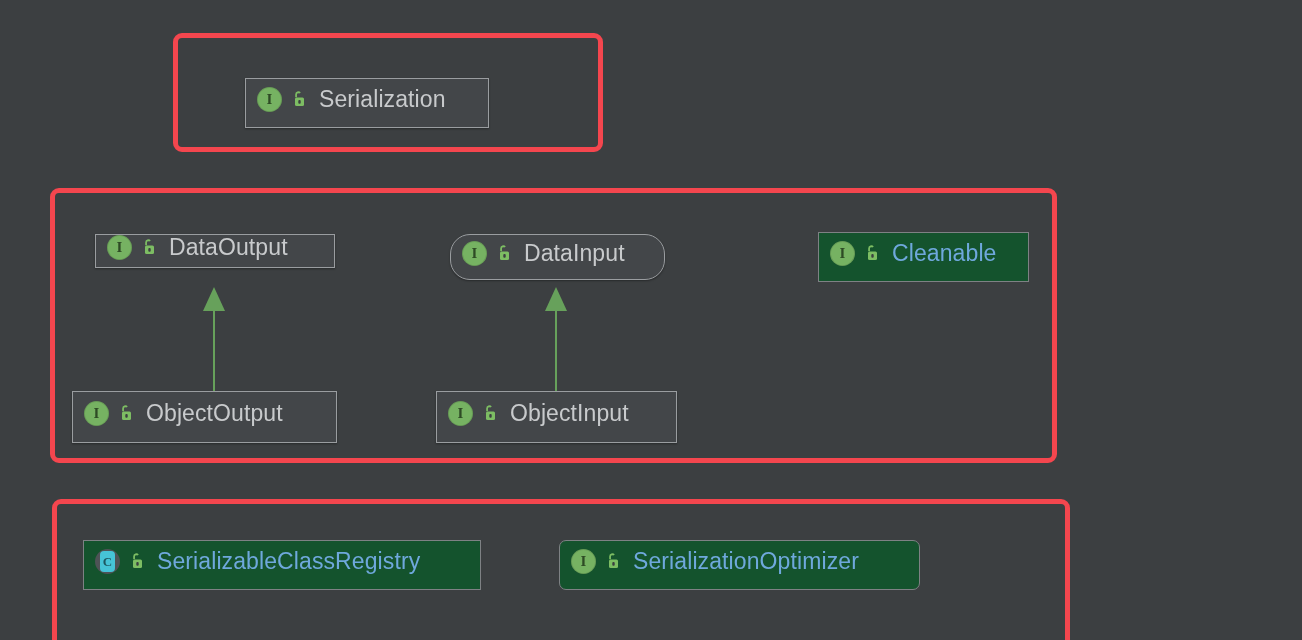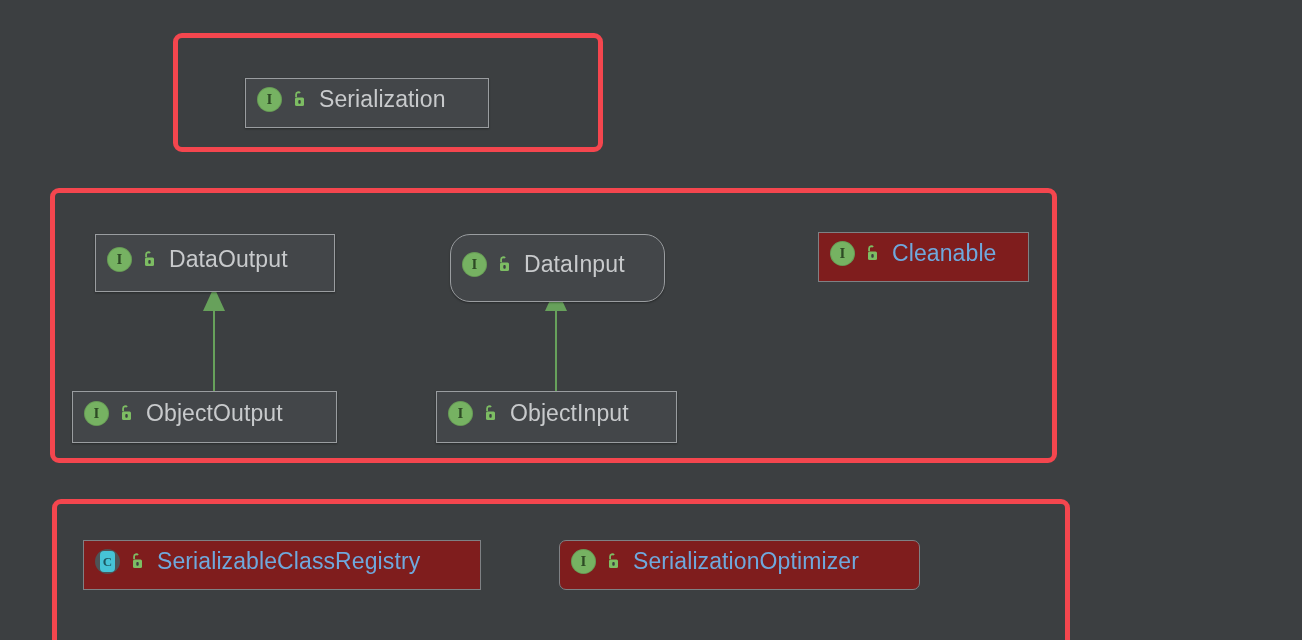--- a/index.html
+++ b/index.html
@@ -37,21 +37,21 @@
     box-sizing: border-box;
     background: #434649;
     border: 1px solid #9a9da0;
     display: flex;
     align-items: center;
     padding: 0 14px 8px 11px;
     white-space: nowrap;
     box-shadow: 0 1px 2px rgba(0,0,0,0.35);
   }
   .node.dim {
-    background: #7f1d1d;
+    background: #14532d;
     border-color: #7e8184;
     box-shadow: none;
   }
 
   .node-label {
     font-size: 23px;
     letter-spacing: 0.1px;
     color: #c8cacc;
     line-height: 1;
   }
@@ -150,32 +150,32 @@
       <span class="icon-iface"></span>
       <span class="icon-lock">
         <svg width="16" height="19" viewBox="0 0 16 19" aria-hidden="true">
           <path d="M4.2 7.2 V4.4 a3.1 3.1 0 0 1 5.6 -1.85 l-1.55 1.0 A1.35 1.35 0 0 0 5.95 4.4 V7.2 Z" fill="#7dbd63"></path>
           <rect x="4.0" y="7.6" width="9.0" height="8.4" rx="1.5" fill="#7dbd63"></rect>
           <rect x="7.3" y="10.1" width="2.4" height="3.6" rx="1.0" fill="#3c3f41"></rect>
         </svg>
       </span>
       <span class="node-label">Serialization</span>
     </div>
-    <div class="node" style="left: 95px; top: 234px; width: 240px; height: 58px;">
+    <div class="node" style="left: 95px; top: 234px; width: 240px; height: 34px;">
       <span class="icon-iface"></span>
       <span class="icon-lock">
         <svg width="16" height="19" viewBox="0 0 16 19" aria-hidden="true">
           <path d="M4.2 7.2 V4.4 a3.1 3.1 0 0 1 5.6 -1.85 l-1.55 1.0 A1.35 1.35 0 0 0 5.95 4.4 V7.2 Z" fill="#7dbd63"></path>
           <rect x="4.0" y="7.6" width="9.0" height="8.4" rx="1.5" fill="#7dbd63"></rect>
           <rect x="7.3" y="10.1" width="2.4" height="3.6" rx="1.0" fill="#3c3f41"></rect>
         </svg>
       </span>
       <span class="node-label">DataOutput</span>
     </div>
-    <div class="node" style="left: 450px; top: 234px; width: 215px; height: 68px; border-radius: 20px;">
+    <div class="node" style="left: 450px; top: 234px; width: 215px; height: 46px; border-radius: 20px;">
       <span class="icon-iface"></span>
       <span class="icon-lock">
         <svg width="16" height="19" viewBox="0 0 16 19" aria-hidden="true">
           <path d="M4.2 7.2 V4.4 a3.1 3.1 0 0 1 5.6 -1.85 l-1.55 1.0 A1.35 1.35 0 0 0 5.95 4.4 V7.2 Z" fill="#7dbd63"></path>
           <rect x="4.0" y="7.6" width="9.0" height="8.4" rx="1.5" fill="#7dbd63"></rect>
           <rect x="7.3" y="10.1" width="2.4" height="3.6" rx="1.0" fill="#3c3f41"></rect>
         </svg>
       </span>
       <span class="node-label">DataInput</span>
     </div>

